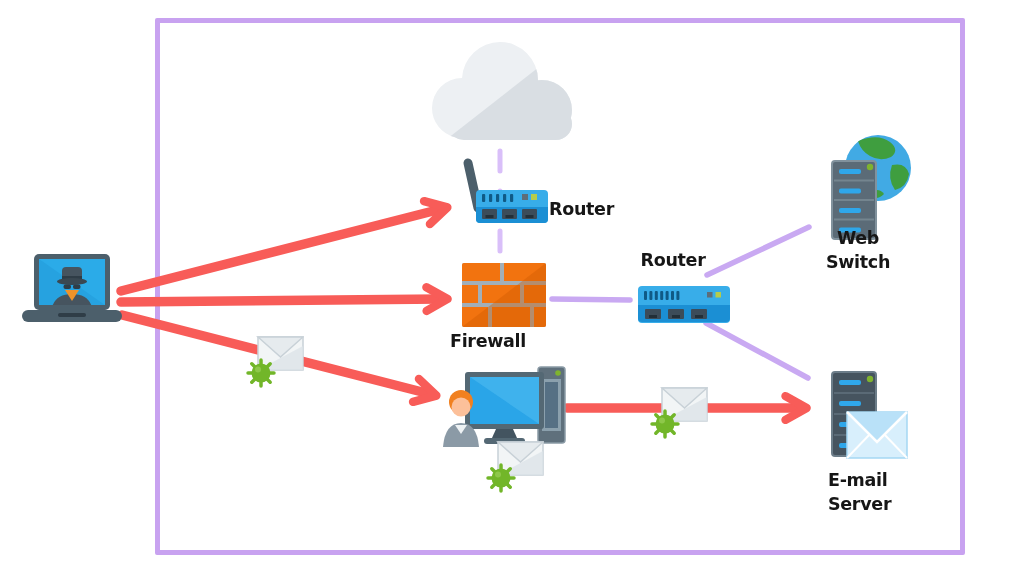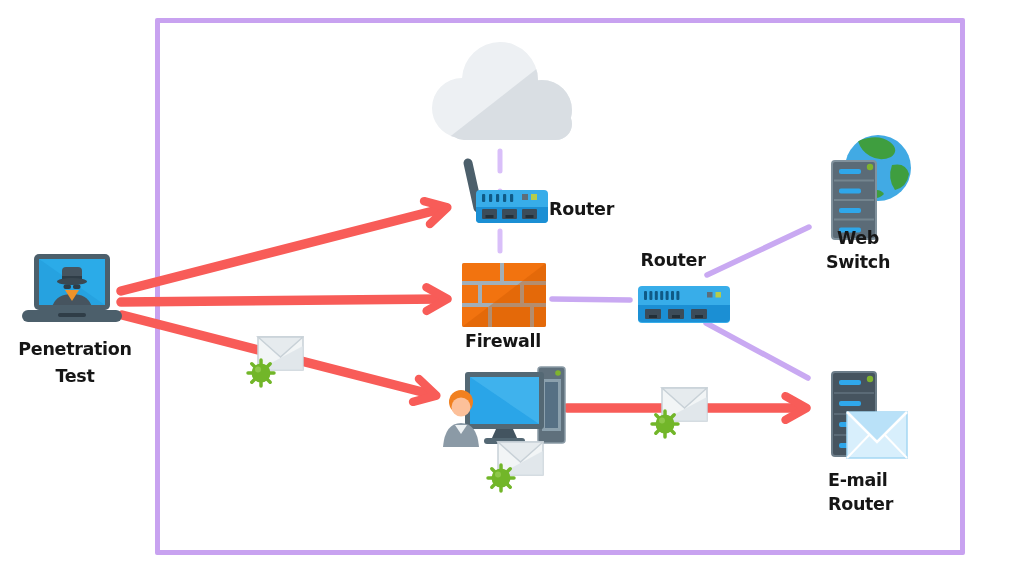--- a/index.html
+++ b/index.html
@@ -278,23 +278,21 @@
         <line x1="19" y1="37" x2="9.8" y2="46.2"></line>
       <line x1="19" y1="37" x2="6" y2="37"></line>
         <line x1="19" y1="37" x2="9.8" y2="27.8"></line>
       <line x1="19" y1="37" x2="19" y2="24"></line>
         <line x1="19" y1="37" x2="28.2" y2="27.8"></line>
     </g>
     <circle cx="19" cy="37" r="9.5" fill="#72b629"></circle>
       <circle cx="16" cy="33.5" r="3" fill="#8ec84a"></circle>
   </svg>
 
-  <div class="lbl lh-lg" style="left:10px;top:336px;width:130px">Penetration
-Test</div>
   <div class="lbl left" style="left:549px;top:198px;width:90px">Router</div>
-  <div class="lbl" style="left:453px;top:330px;width:100px">Firewall</div>
+  <div class="lbl" style="left:438px;top:330px;width:100px">Firewall</div>
   <div class="lbl" style="left:632px;top:249px;width:82px">Router</div>
   <div class="lbl lh-md" style="left:817px;top:226px;width:82px">Web
 Switch</div>
   <div class="lbl left lh-md" style="left:828px;top:468px;width:90px">E-mail
-Router</div>
+Server</div>
 
 </div>
 
 </body></html>

